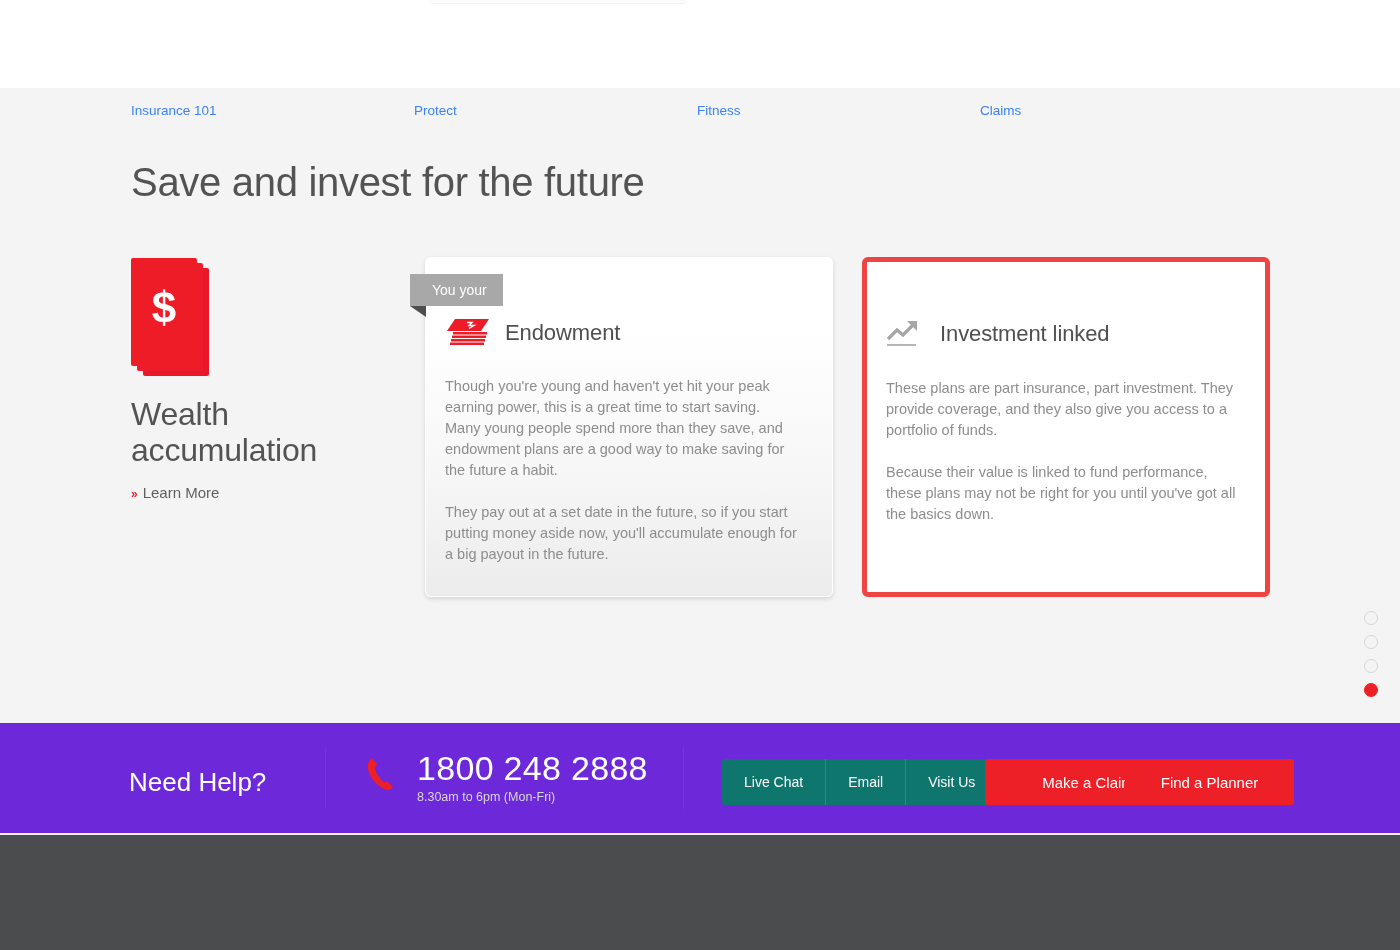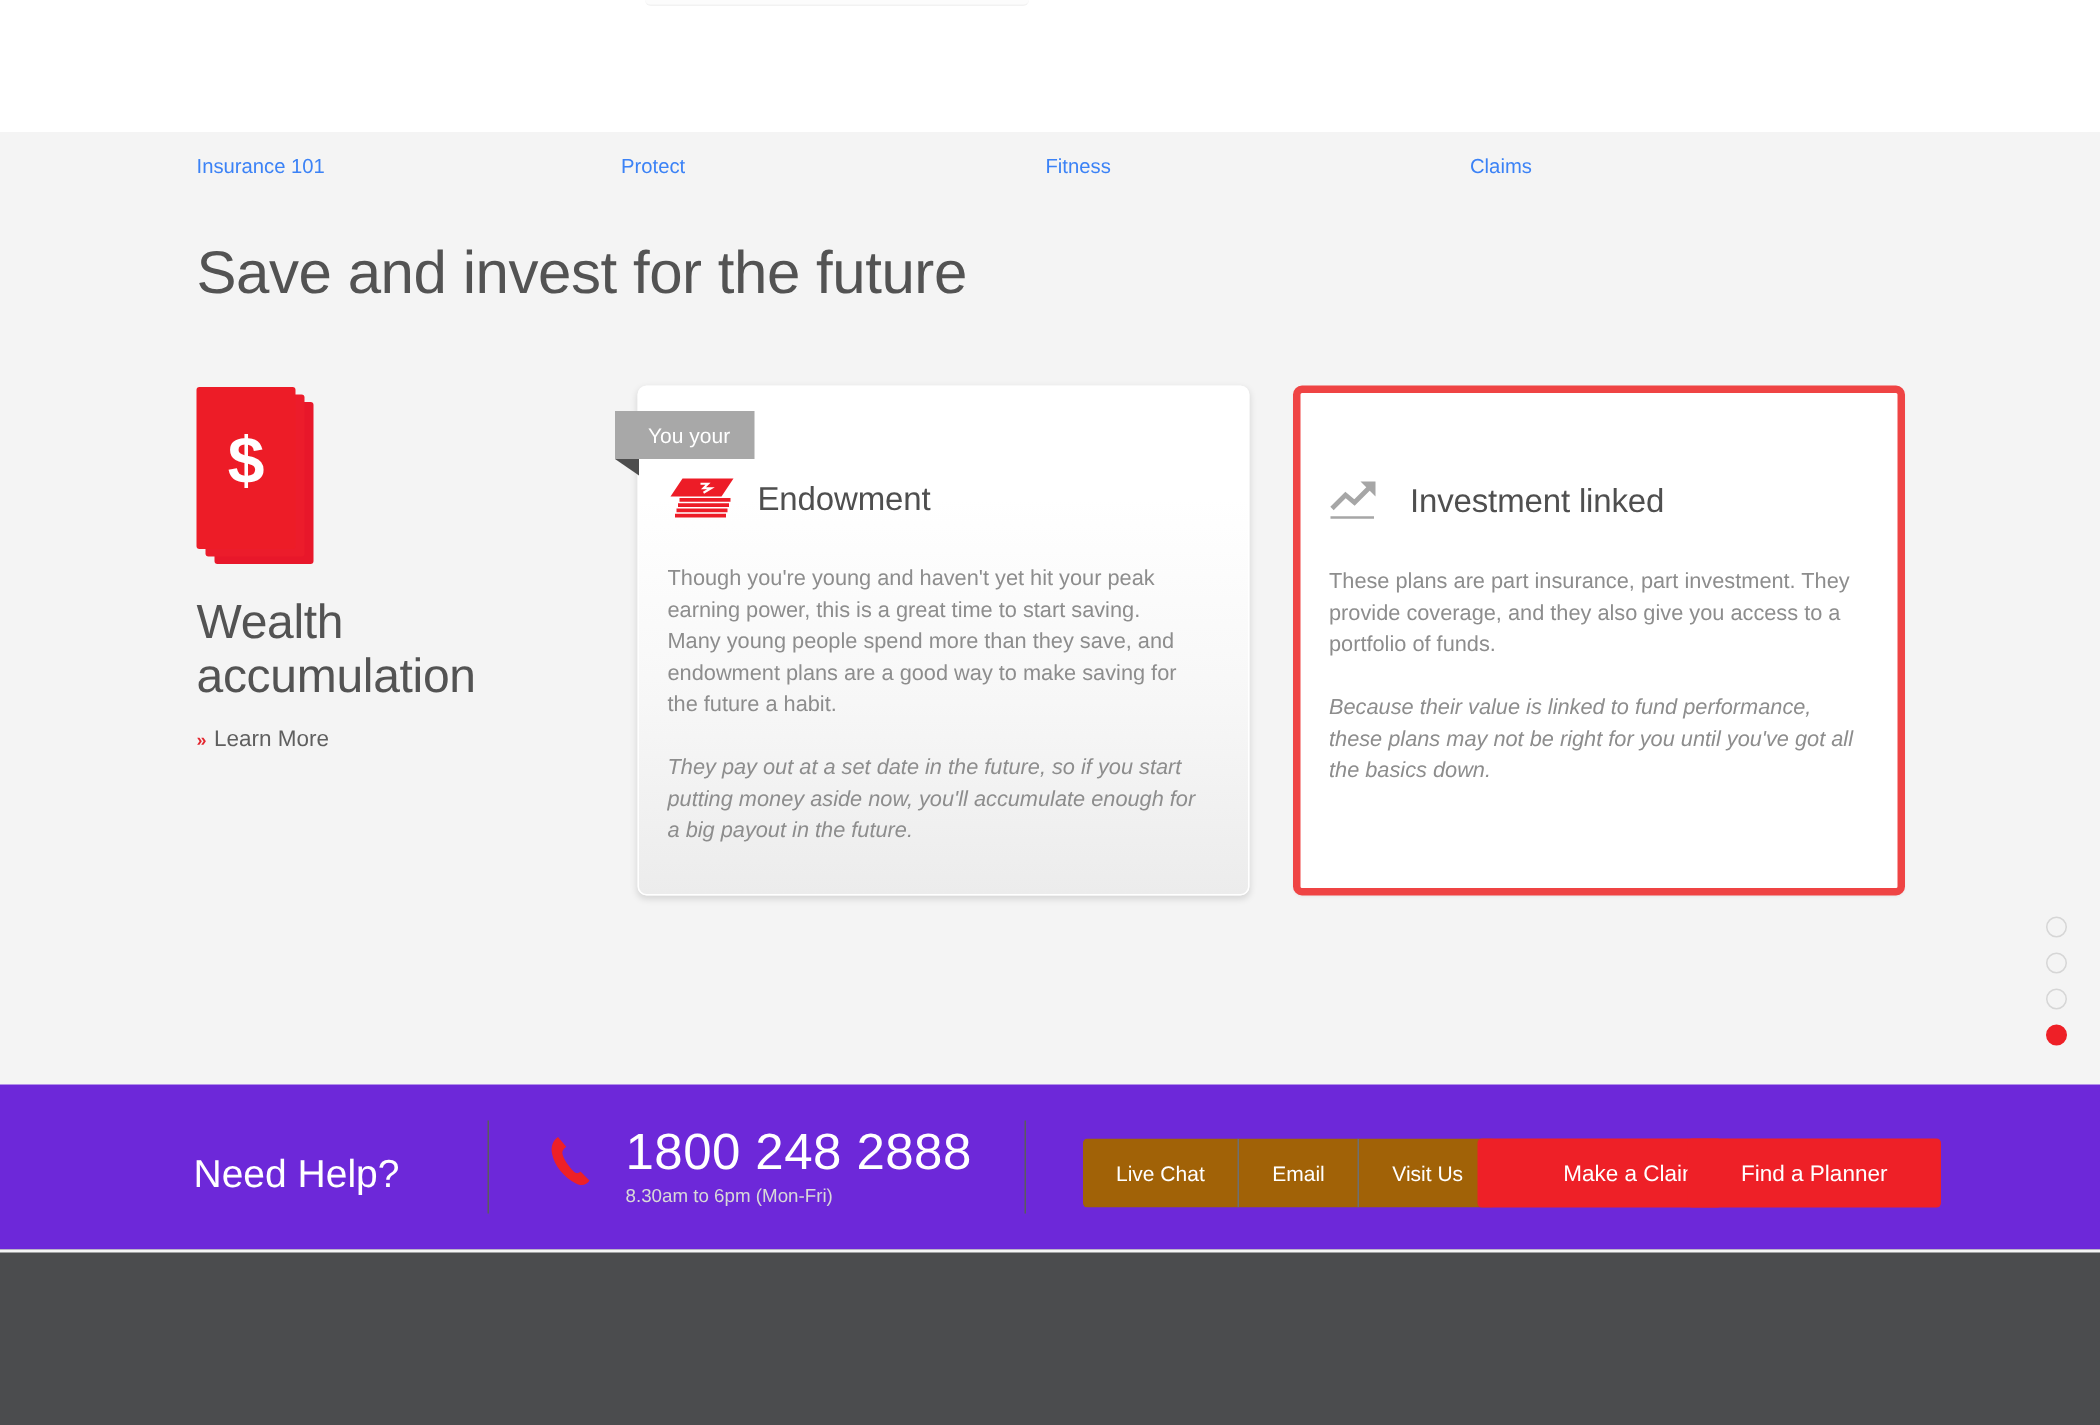--- a/index.html
+++ b/index.html
@@ -118,21 +118,21 @@
   .money-icon { position: relative; width: 46px; height: 30px; }
 
   
   .trend-icon { position: relative; width: 40px; height: 30px; }
 
   .card-body {
     position: absolute; left: 19px; right: 33px; top: 118px;
     font-size: 14.5px; color: #8d8d8d; line-height: 21px;
   }
   .card-investment .card-body { left: 19px; right: 20px; top: 116px; color: #8d8d8d; }
-  .card-body p + p { margin-top: 21px; font-style: italic; }
+  .card-body p + p { margin-top: 21px; }
 
   
   .dots { position: absolute; left: 1364px; top: 523px; }
   .dot {
     width: 14px; height: 14px; border-radius: 50%;
     border: 1.5px solid #d6d6d6; background: transparent;
     margin-bottom: 10px; cursor: pointer;
   }
   .dot.active { background: #ee2027; border-color: #ee2027; }
 
@@ -176,21 +176,21 @@
     position: absolute; left: 683px; top: 747px; width: 1px; height: 62px;
     background: #5a5b5d;
   }
 
   .seg-group {
     position: absolute; left: 722px; top: 759px;
     display: flex; border-radius: 3px; overflow: hidden;
   }
   .seg-btn {
     height: 46px; padding: 0 22px;
-    background: #a16207; color: #ffffff; font-size: 14px;
+    background: #0f766e; color: #ffffff; font-size: 14px;
     display: flex; align-items: center; justify-content: center;
     border-right: 1px solid #6e6f71; cursor: pointer;
   }
   .seg-btn:last-child { border-right: none; }
 
   .red-btn {
     position: absolute; top: 759px; height: 46px;
     background: #ee2027; color: #ffffff; font-size: 15px;
     display: flex; align-items: center; justify-content: center;
     border-radius: 3px; cursor: pointer;

